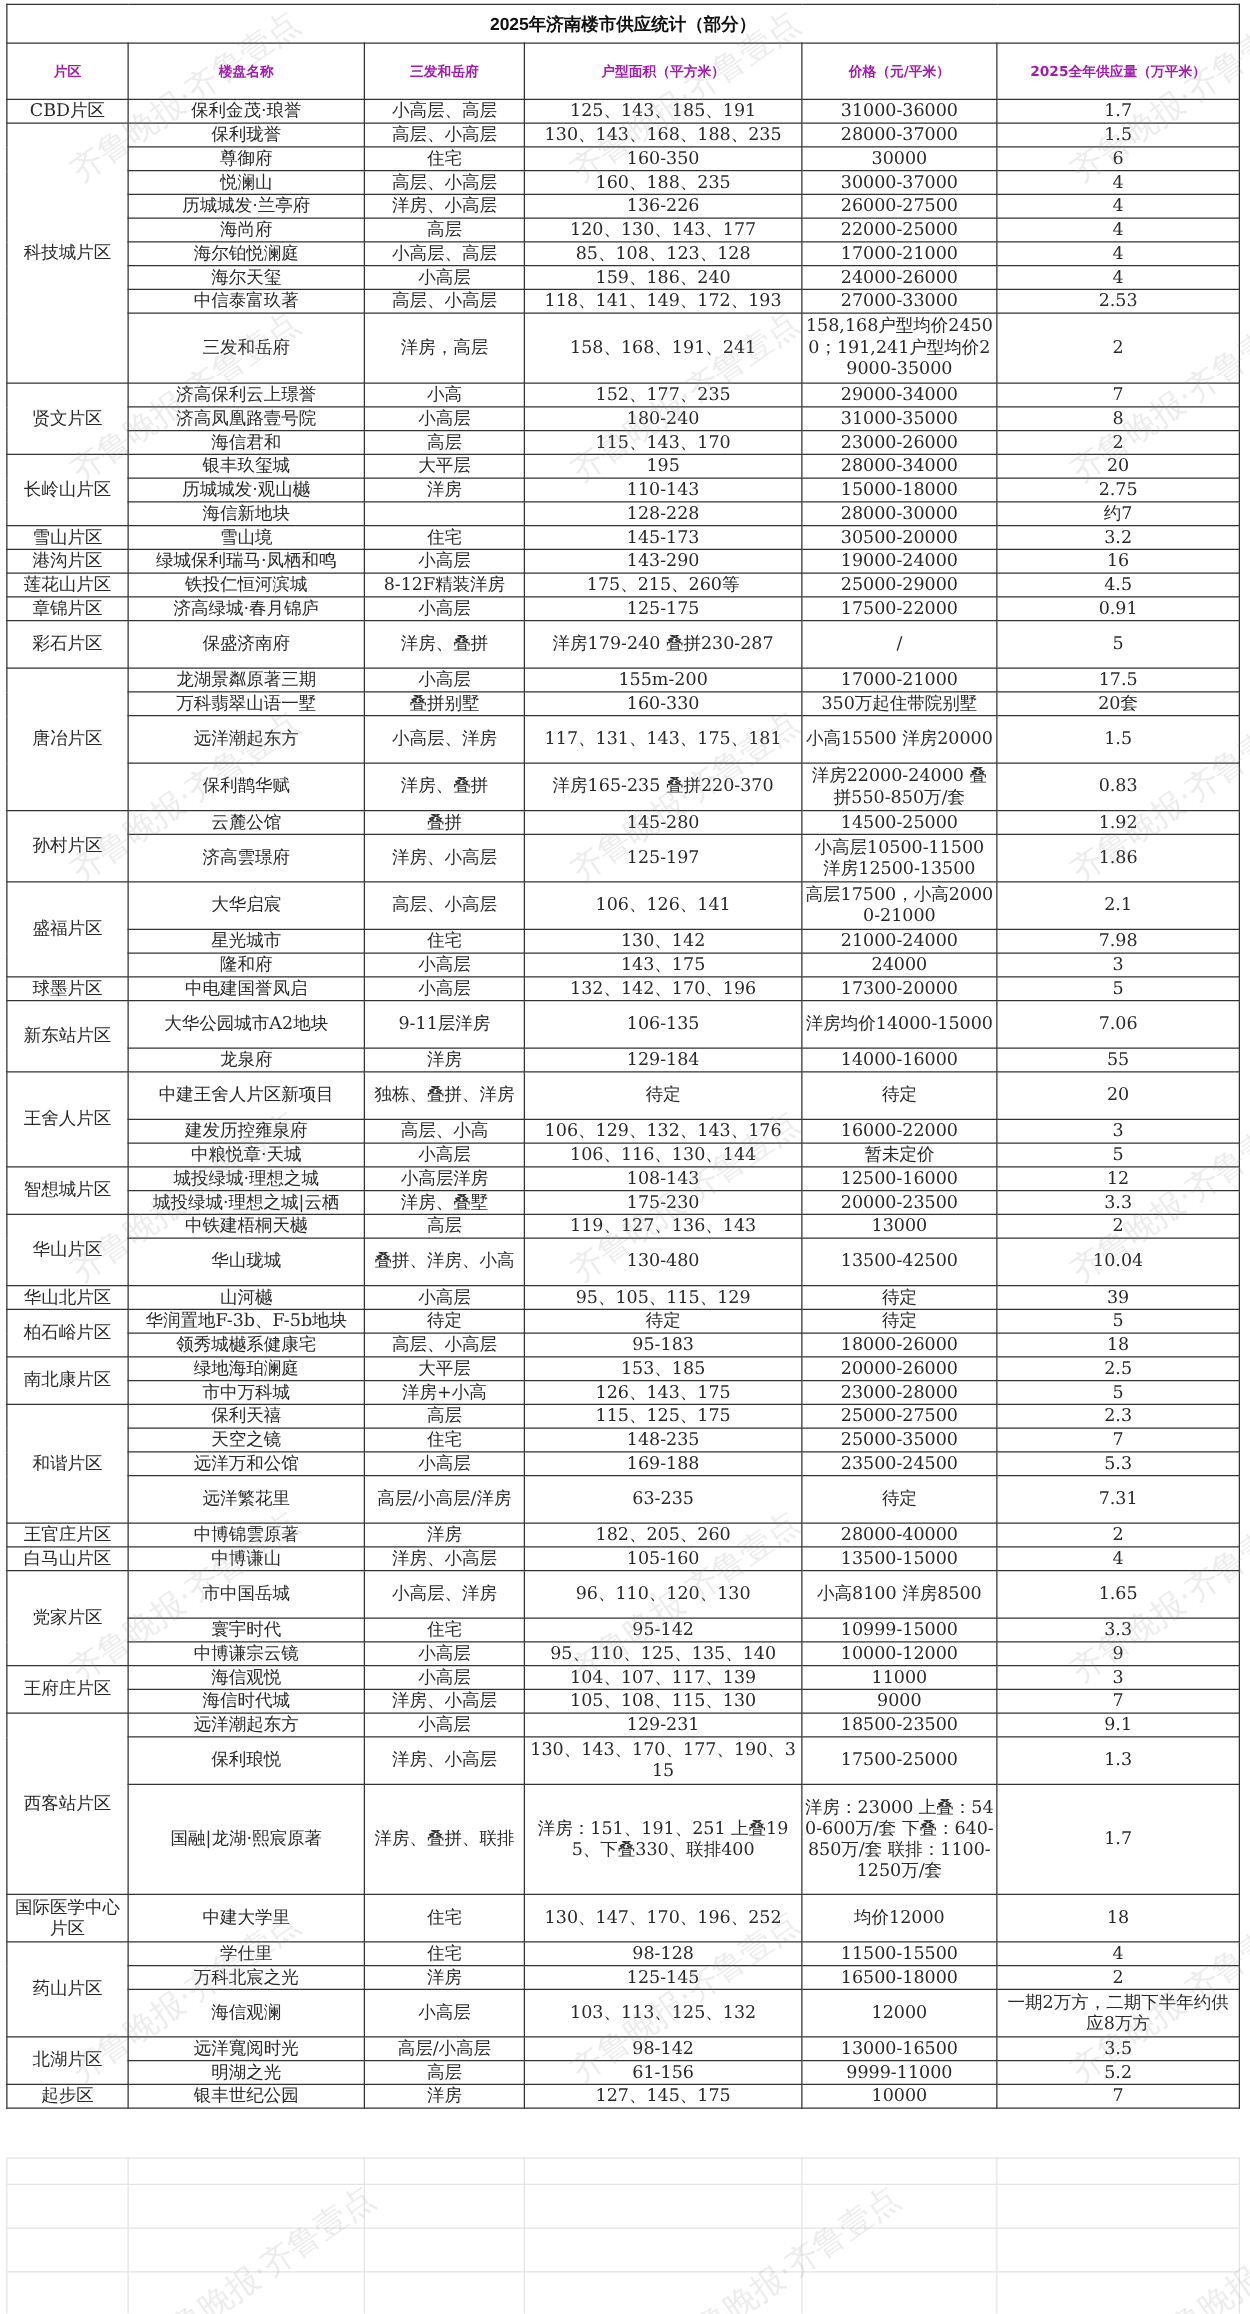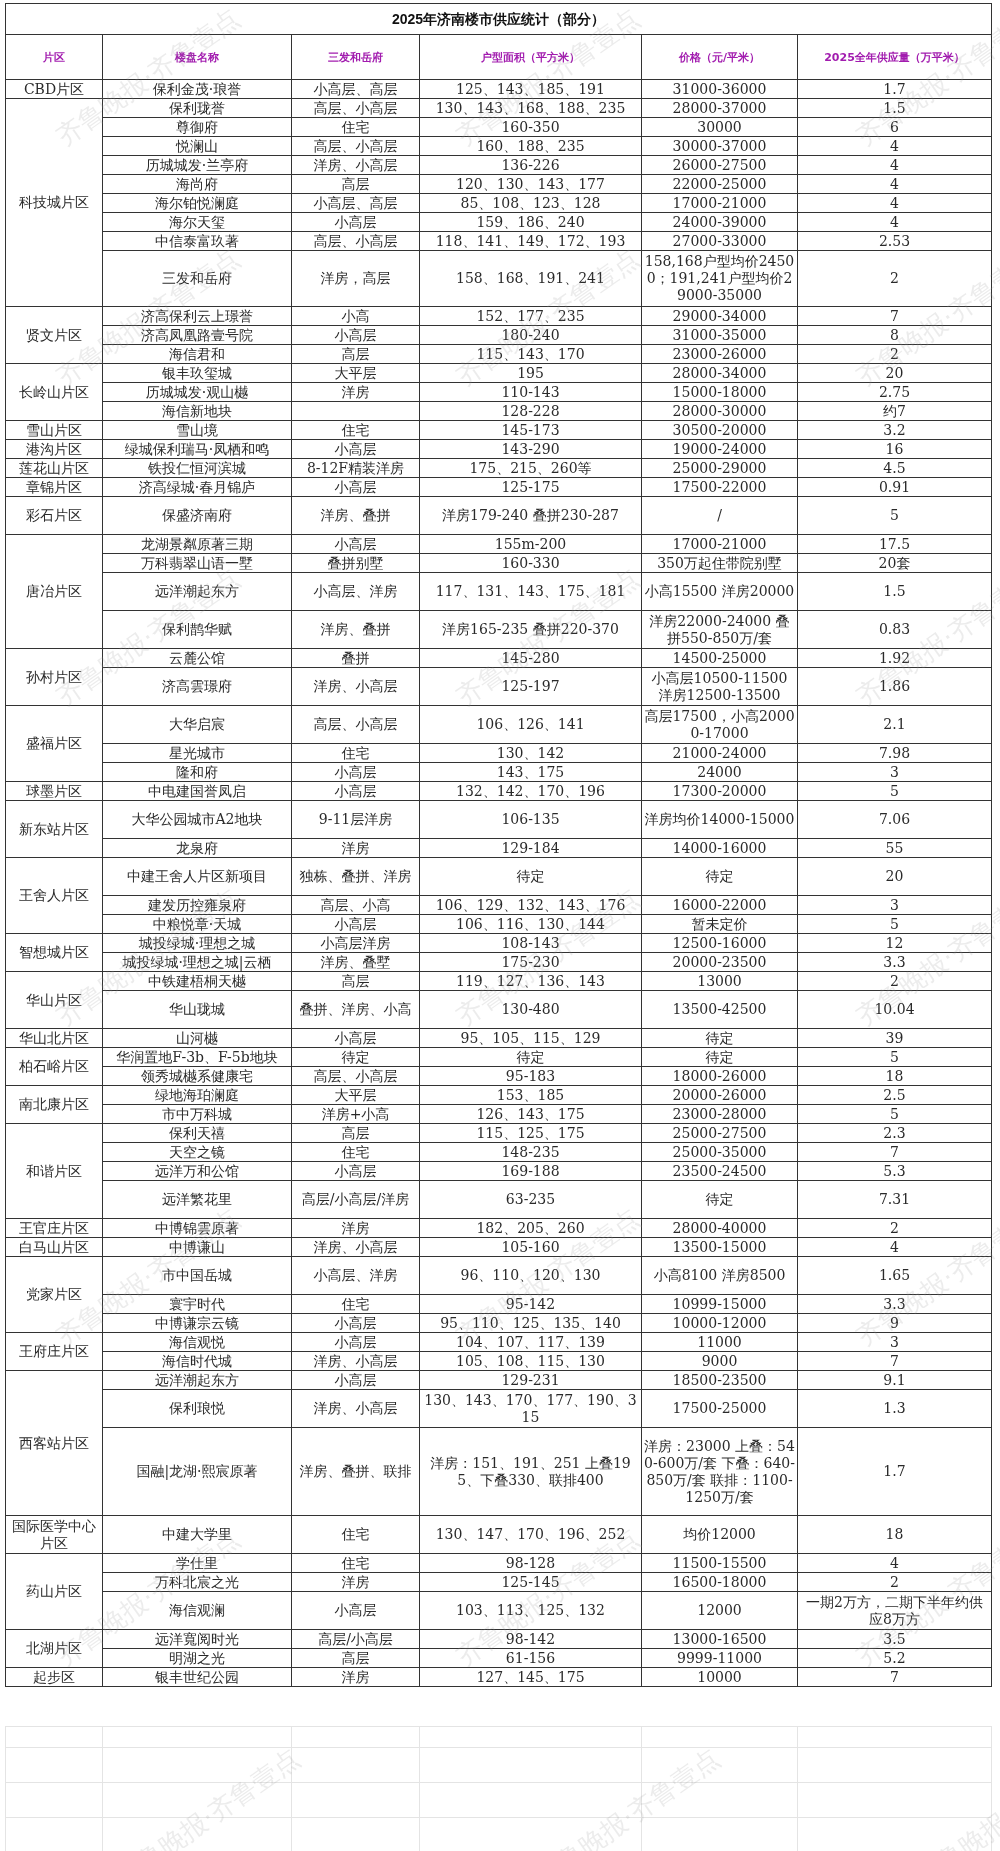--- a/index.html
+++ b/index.html
@@ -99,21 +99,21 @@
           <td class="wrap">海尔铂悦澜庭</td>
           <td class="wrap">小高层、高层</td>
           <td class="wrap">85、108、123、128</td>
           <td class="wrap">17000-21000</td>
           <td class="wrap">4</td>
         </tr>
         <tr class="r1">
           <td class="wrap">海尔天玺</td>
           <td class="wrap">小高层</td>
           <td class="wrap">159、186、240</td>
-          <td class="wrap">24000-39000</td>
+          <td class="wrap">24000-26000</td>
           <td class="wrap">4</td>
         </tr>
         <tr class="r1">
           <td class="wrap">中信泰富玖著</td>
           <td class="wrap">高层、小高层</td>
           <td class="wrap">118、141、149、172、193</td>
           <td class="wrap">27000-33000</td>
           <td class="wrap">2.53</td>
         </tr>
         <tr class="r3">
@@ -249,21 +249,21 @@
           <td class="wrap">洋房、小高层</td>
           <td class="wrap">125-197</td>
           <td class="wrap">小高层10500-11500 洋房12500-13500</td>
           <td class="wrap">1.86</td>
         </tr>
         <tr class="r2">
           <td rowspan="3" class="wrap">盛福片区</td>
           <td class="wrap">大华启宸</td>
           <td class="wrap">高层、小高层</td>
           <td class="wrap">106、126、141</td>
-          <td class="wrap">高层17500，小高20000-17000</td>
+          <td class="wrap">高层17500，小高20000-21000</td>
           <td class="wrap">2.1</td>
         </tr>
         <tr class="r1">
           <td class="wrap">星光城市</td>
           <td class="wrap">住宅</td>
           <td class="wrap">130、142</td>
           <td class="wrap">21000-24000</td>
           <td class="wrap">7.98</td>
         </tr>
         <tr class="r1">

